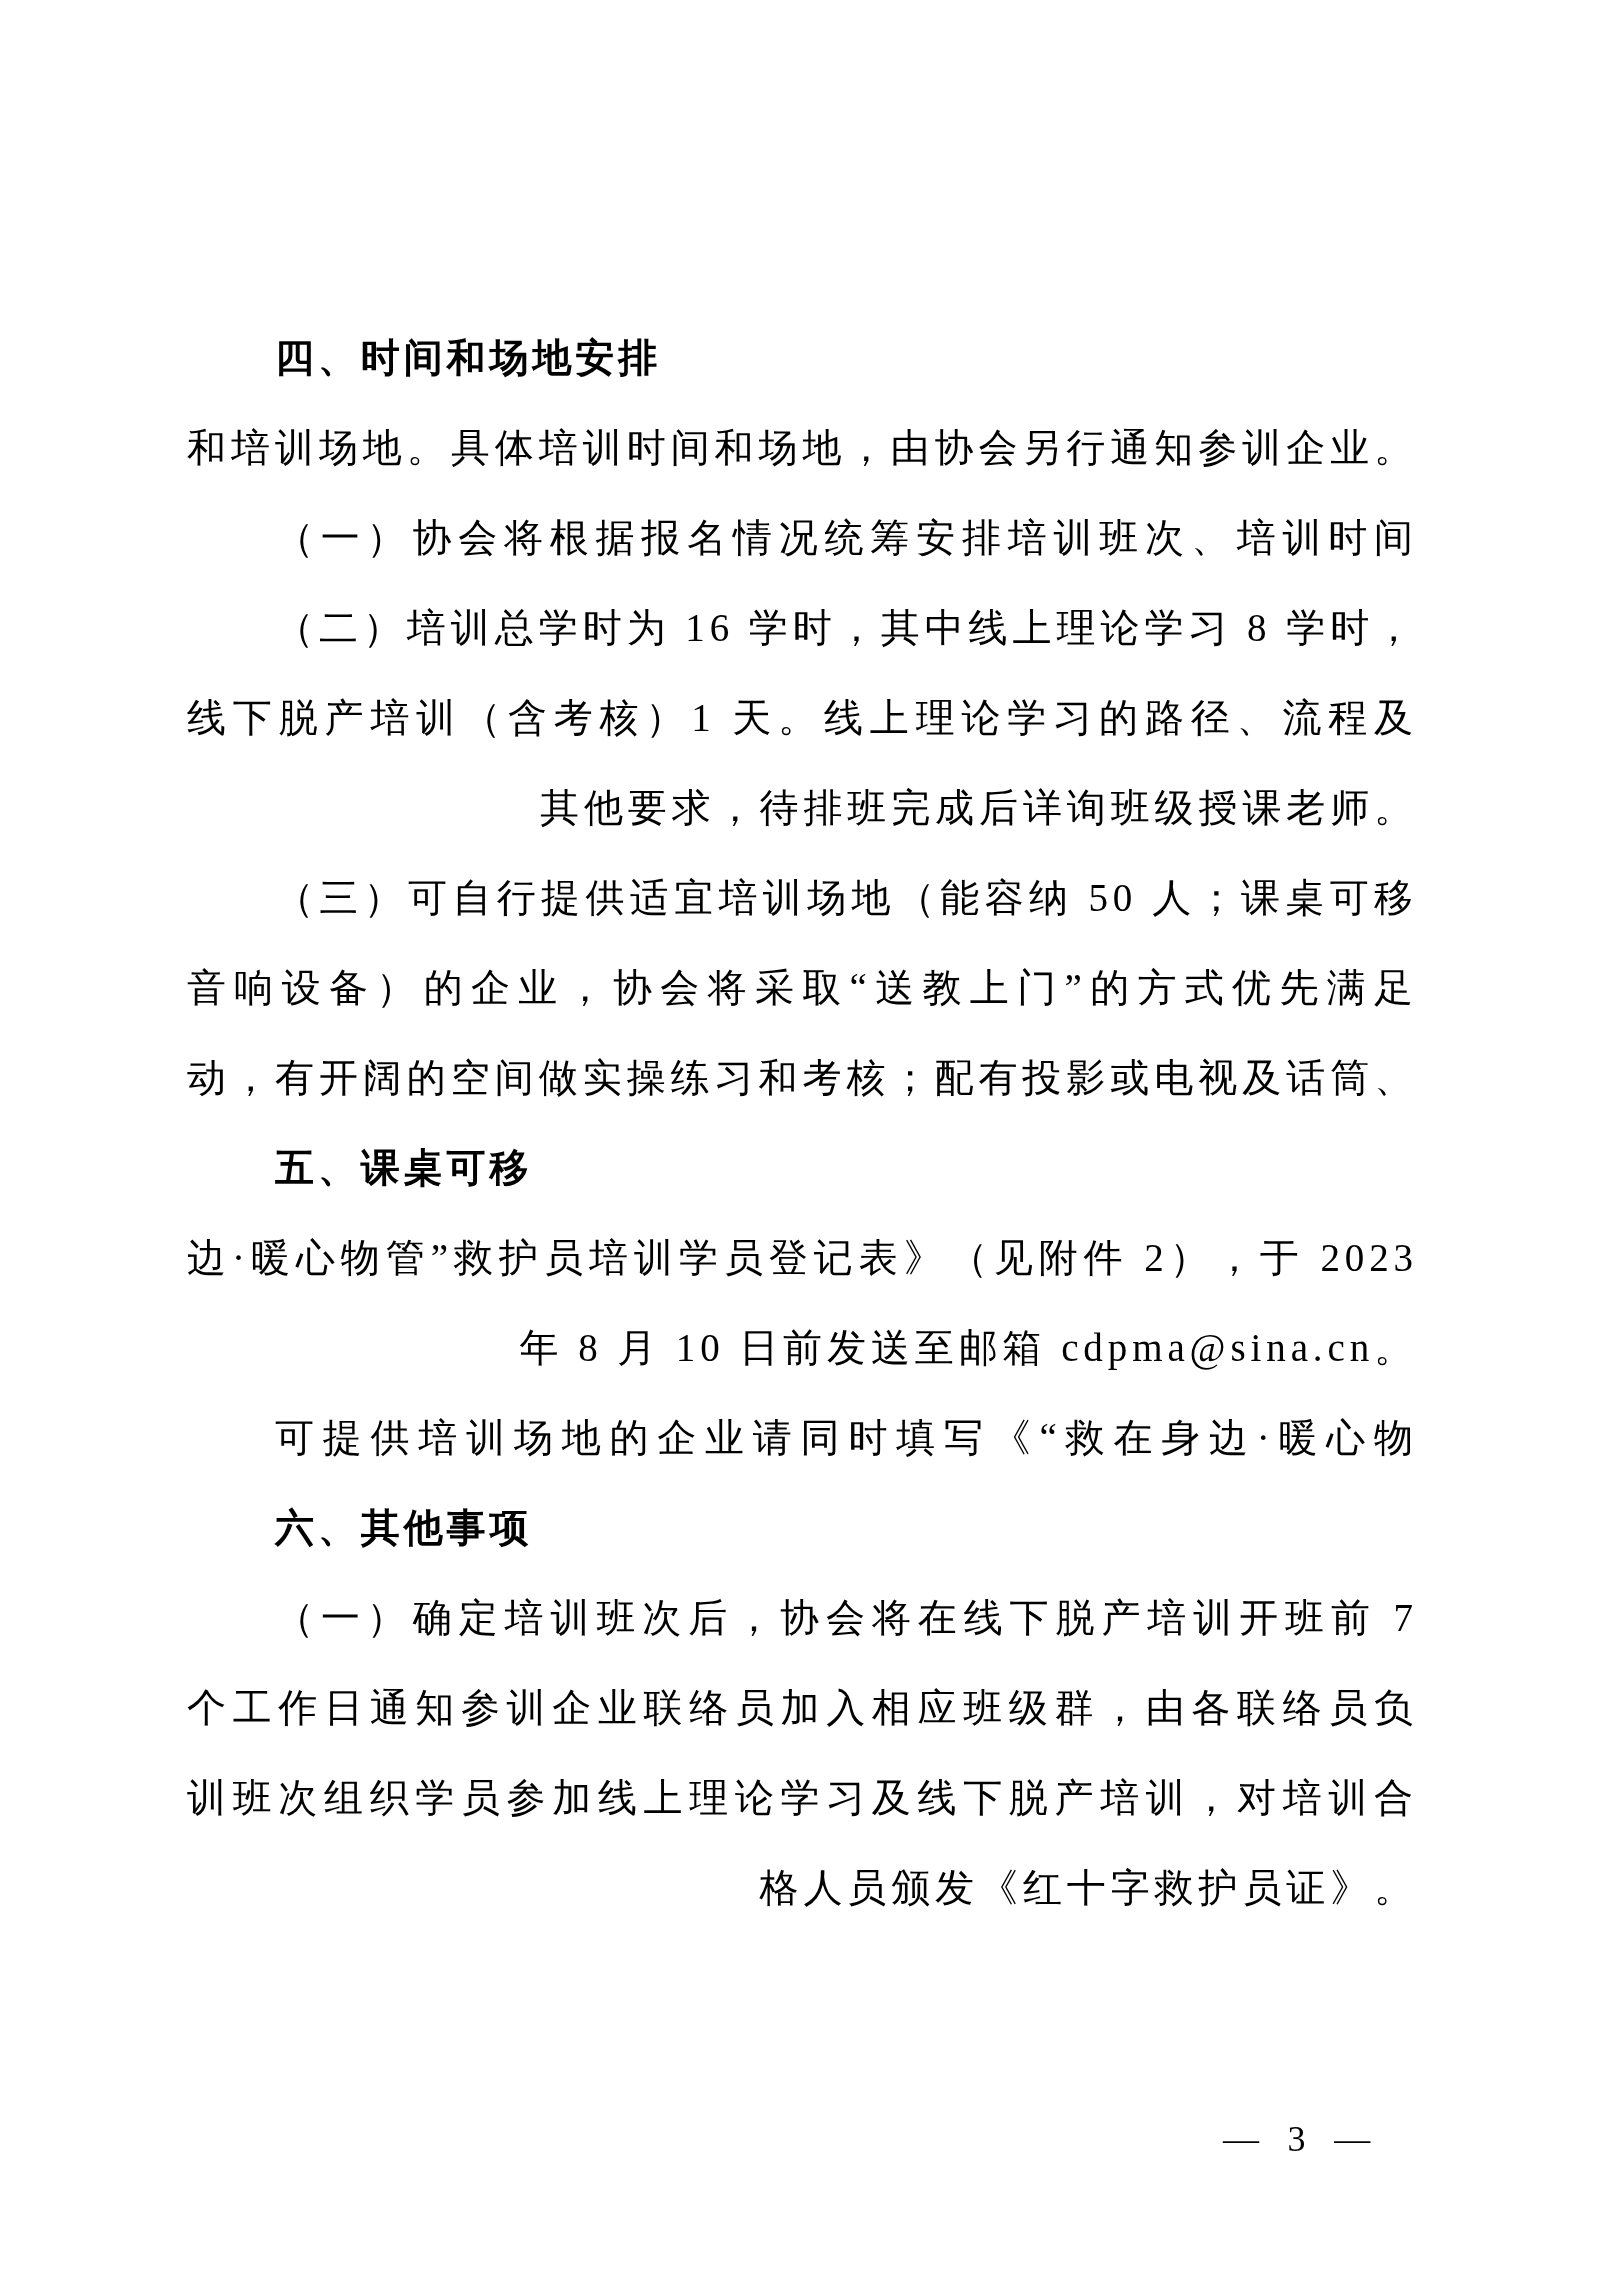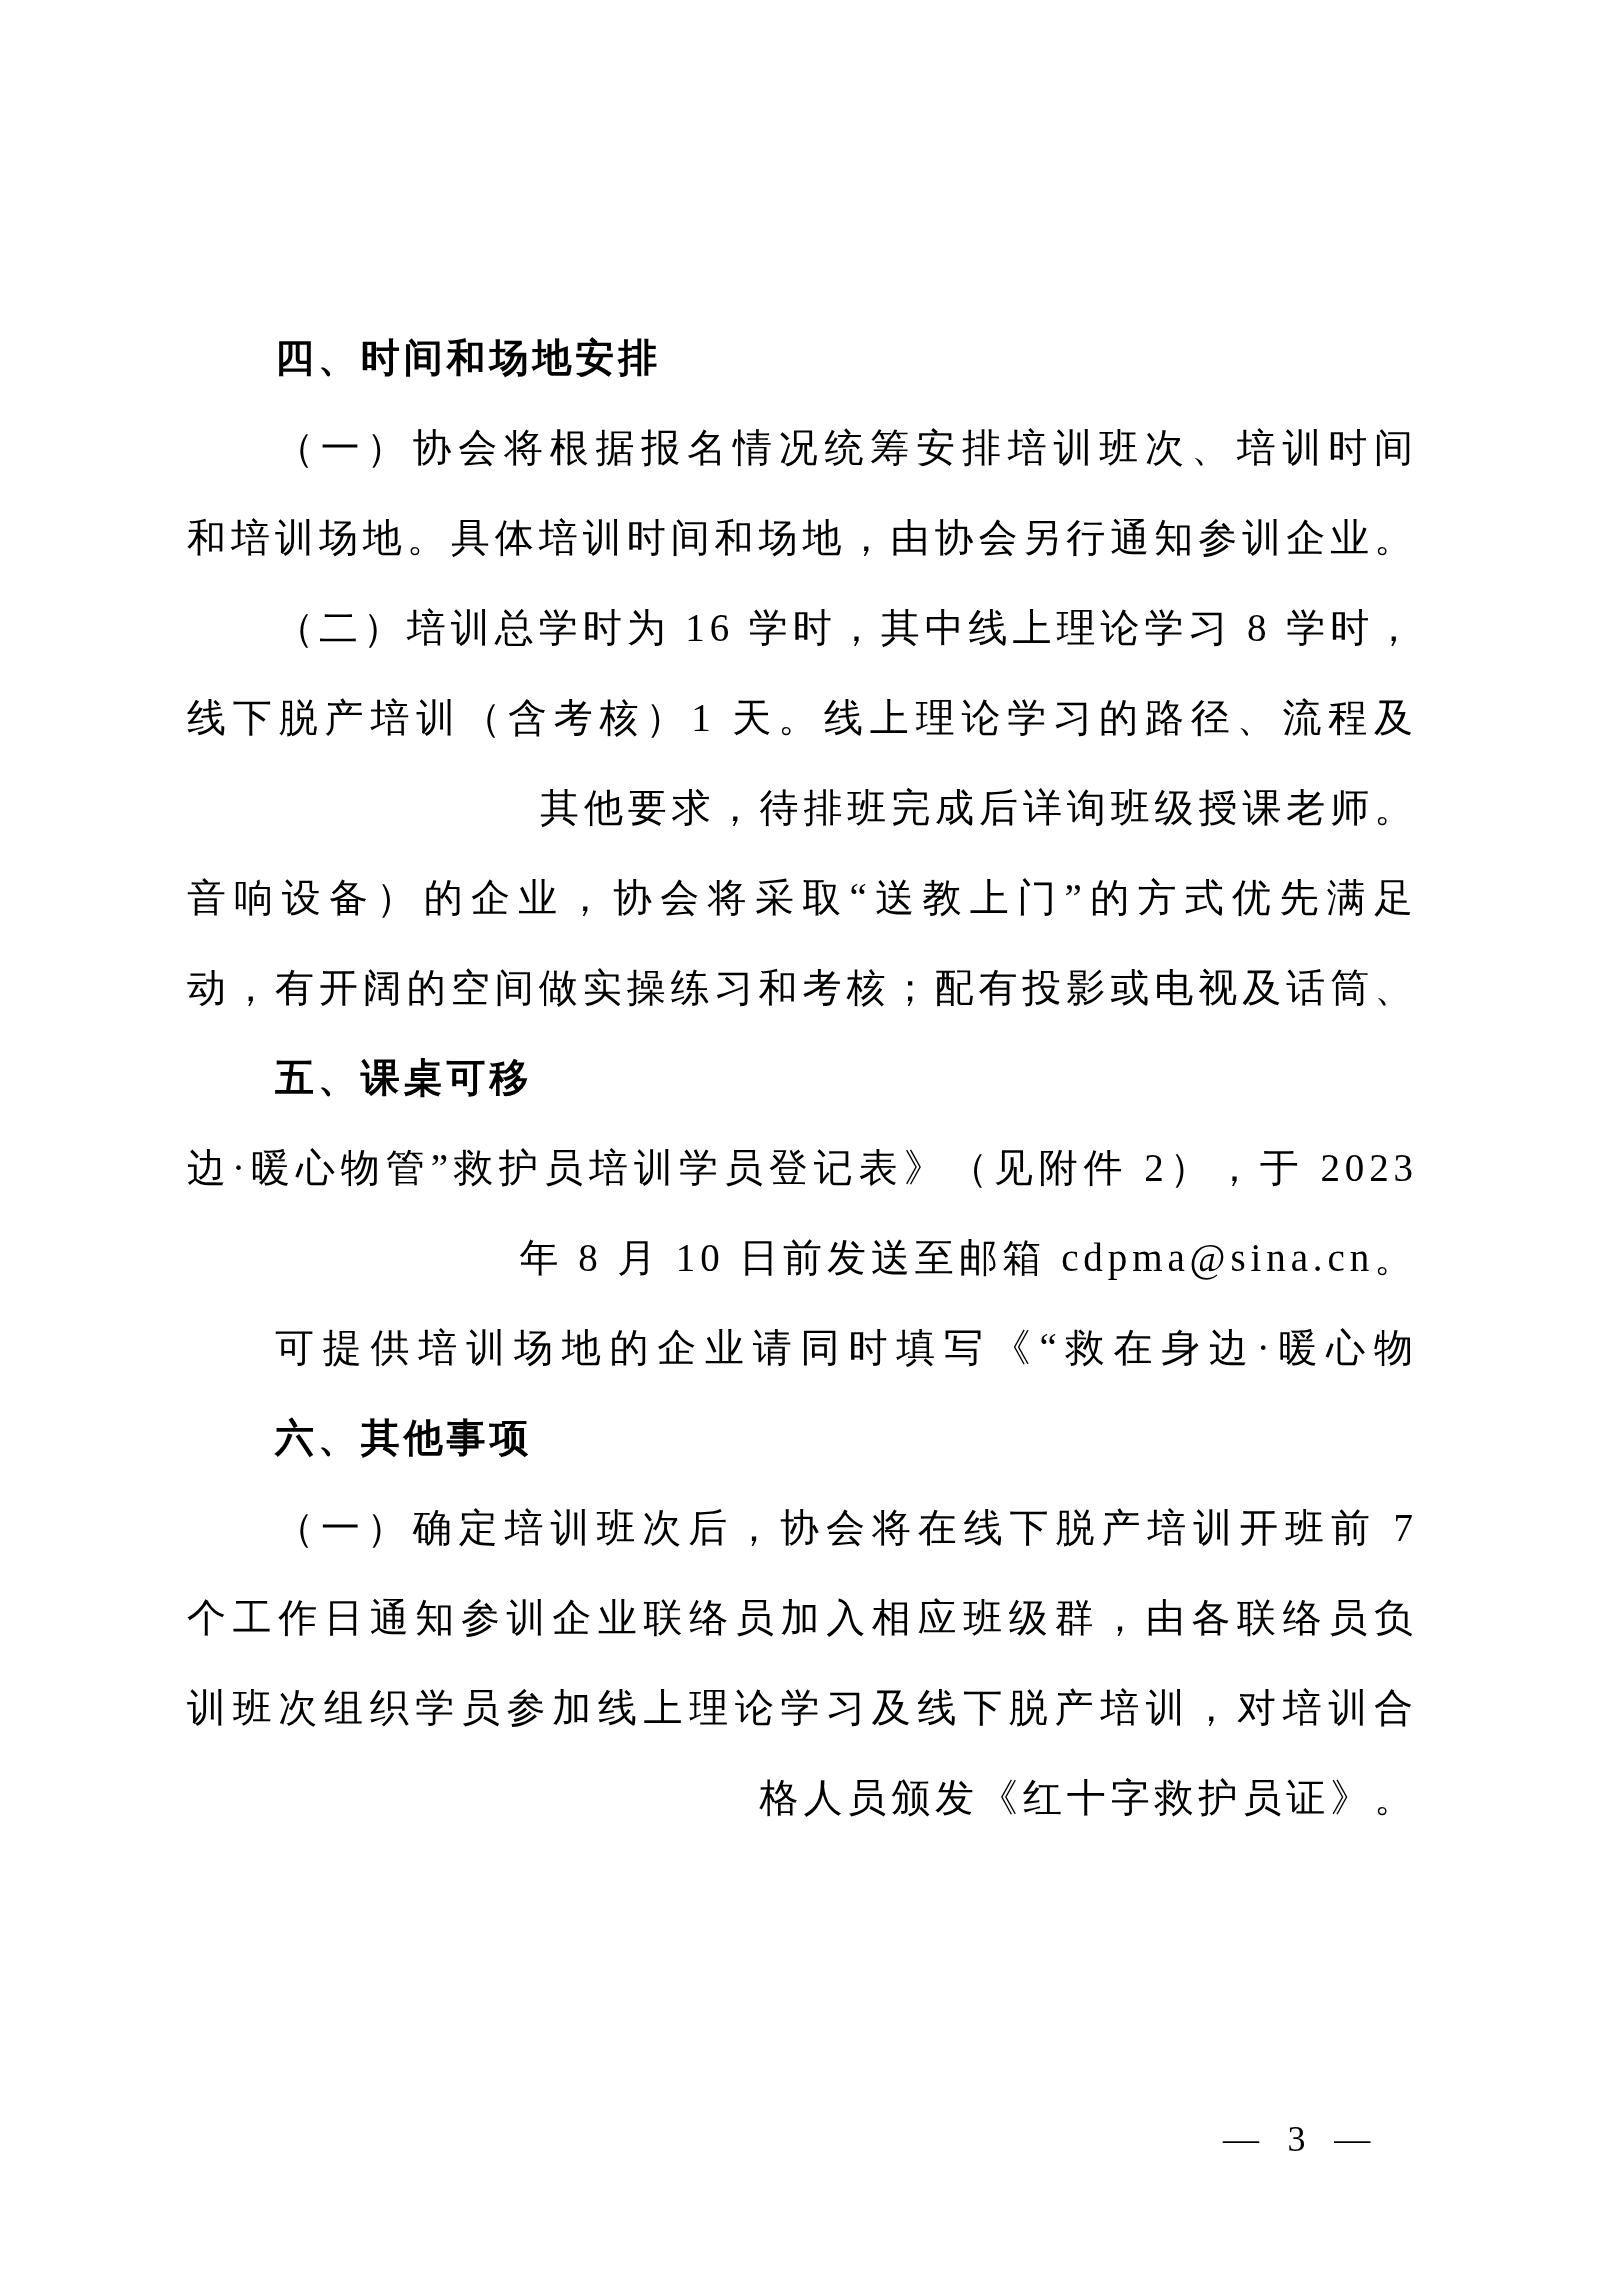--- a/index.html
+++ b/index.html
@@ -51,25 +51,26 @@
     font-family: "Liberation Serif", "DejaVu Serif", serif;
     color: #000000;
   }
 </style>
 </head>
 <body>
 
 <div class="page">
   <div class="doc-body">
       <div class="heading">四、时间和场地安排</div>
+      <div class="line full">和培训场地。具体培训时间和场地，由协会另行通知参训企业。</div>
       <div class="line full indent">（一）协会将根据报名情况统筹安排培训班次、培训时间</div>
-      <div class="line full">和培训场地。具体培训时间和场地，由协会另行通知参训企业。</div>
       <div class="line full indent">（二）培训总学时为 16 学时，其中线上理论学习 8 学时，</div>
       <div class="line full">线下脱产培训（含考核）1 天。线上理论学习的路径、流程及</div>
       <div class="line">其他要求，待排班完成后详询班级授课老师。</div>
+      <div class="line full indent">（三）可自行提供适宜培训场地（能容纳 50 人；课桌可移</div>
       <div class="line full">音响设备）的企业，协会将采取“送教上门”的方式优先满足</div>
       <div class="line full">动，有开阔的空间做实操练习和考核；配有投影或电视及话筒、</div>
       <div class="heading">五、课桌可移</div>
       <div class="line full">边·暖心物管”救护员培训学员登记表》（见附件 2），于 2023</div>
       <div class="line">年 8 月 10 日前发送至邮箱 cdpma@sina.cn。</div>
       <div class="line full indent">可提供培训场地的企业请同时填写《“救在身边·暖心物</div>
       <div class="heading">六、其他事项</div>
       <div class="line full indent">（一）确定培训班次后，协会将在线下脱产培训开班前 7</div>
       <div class="line full">个工作日通知参训企业联络员加入相应班级群，由各联络员负</div>
       <div class="line full">训班次组织学员参加线上理论学习及线下脱产培训，对培训合</div>

